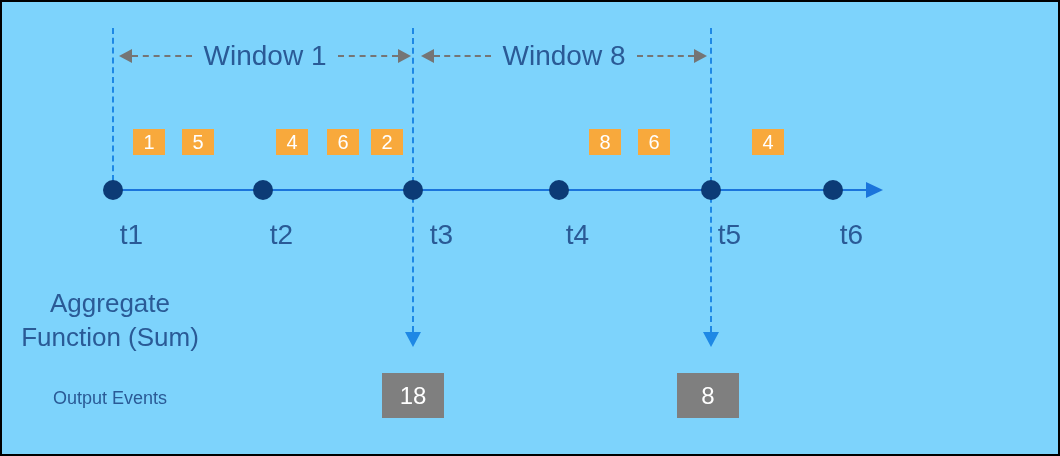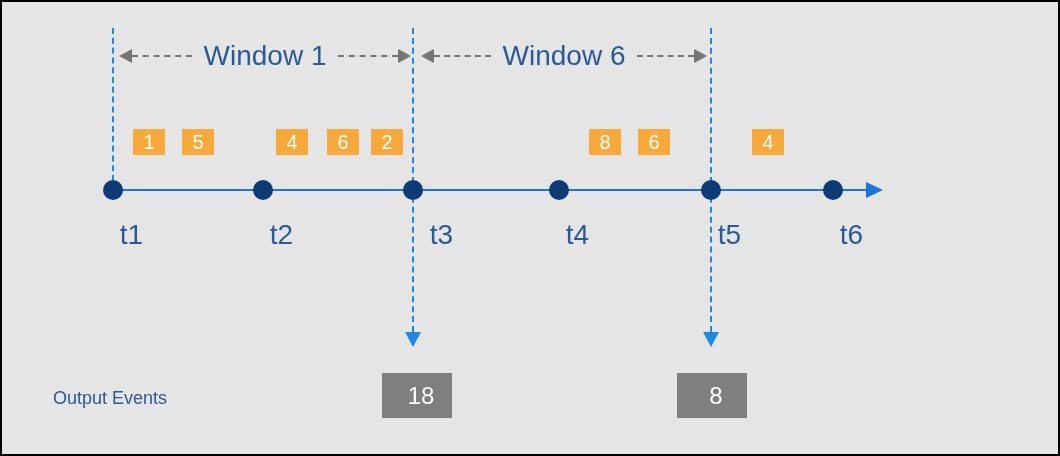--- a/index.html
+++ b/index.html
@@ -10,21 +10,21 @@
     --dashed:#1E88E5;
     --label:#2A5A96;
     --dark_label:#113A66;
     --arrow:#757575;
   }
   html,body{margin:0;padding:0;background:#fff;}
   .canvas{
     position:relative;
     width:1056px;height:452px;
     border:2px solid #000;
-    background:#e5e5e5;
+    background:#7dd3fc;
     overflow:hidden;
     font-family:"Liberation Sans", sans-serif;
     font-weight:300;
   }
   
   .vline{
     position:absolute;width:0;
     border-left:2px dashed var(--dashed);
   }
   .downarrow{
@@ -102,21 +102,21 @@
   .outlabel{
     position:absolute;left:6px;top:381px;width:204px;
     text-align:center;font-size:18px;color:var(--label);
     line-height:30px;
   }
   .outbox{
     position:absolute;top:371px;
     width:62px;height:45px;
     background:var(--output_box);
     color:#fff;font-size:24px;
-    display:flex;align-items:center;justify-content:center;padding-left:8px;
+    display:flex;align-items:center;justify-content:center;
   }
 </style>
 </head>
 <body>
 
 <div class="canvas">
 
   <div class="vline" style="left:110px;top:26px;height:153px"></div>
   <div class="vline" style="left:410px;top:26px;height:304px"></div>
   <div class="vline" style="left:708px;top:26px;height:304px"></div>
@@ -126,21 +126,21 @@
   <div class="window" style="left:117px;width:292px">
     <span class="ah left"></span>
     <span class="dash"></span>
     <span class="wlabel">Window 1</span>
     <span class="dash"></span>
     <span class="ah right"></span>
   </div>
   <div class="window" style="left:419px;width:286px">
     <span class="ah left"></span>
     <span class="dash"></span>
-    <span class="wlabel">Window 6</span>
+    <span class="wlabel">Window 8</span>
     <span class="dash"></span>
     <span class="ah right"></span>
   </div>
 
   <div class="event" style="left:131px">1</div>
   <div class="event" style="left:180px">5</div>
   <div class="event" style="left:274px">4</div>
   <div class="event" style="left:325px">6</div>
   <div class="event" style="left:369px">2</div>
   <div class="event" style="left:587px">8</div>
@@ -157,18 +157,22 @@
   <div class="dot" style="left:699px"></div>
   <div class="dot" style="left:821px"></div>
 
   <div class="tick" style="left:81px">t1</div>
   <div class="tick" style="left:231px">t2</div>
   <div class="tick" style="left:391px">t3</div>
   <div class="tick" style="left:527px">t4</div>
   <div class="tick" style="left:679px">t5</div>
   <div class="tick" style="left:801px">t6</div>
 
+  <div class="agg">
+    <div>Aggregate</div>
+    <div>Function (Sum)</div>
+  </div>
   <div class="outlabel">Output Events</div>
 
   <div class="outbox" style="left:380px">18</div>
   <div class="outbox" style="left:675px">8</div>
 
 </div>
 
 </body></html>

